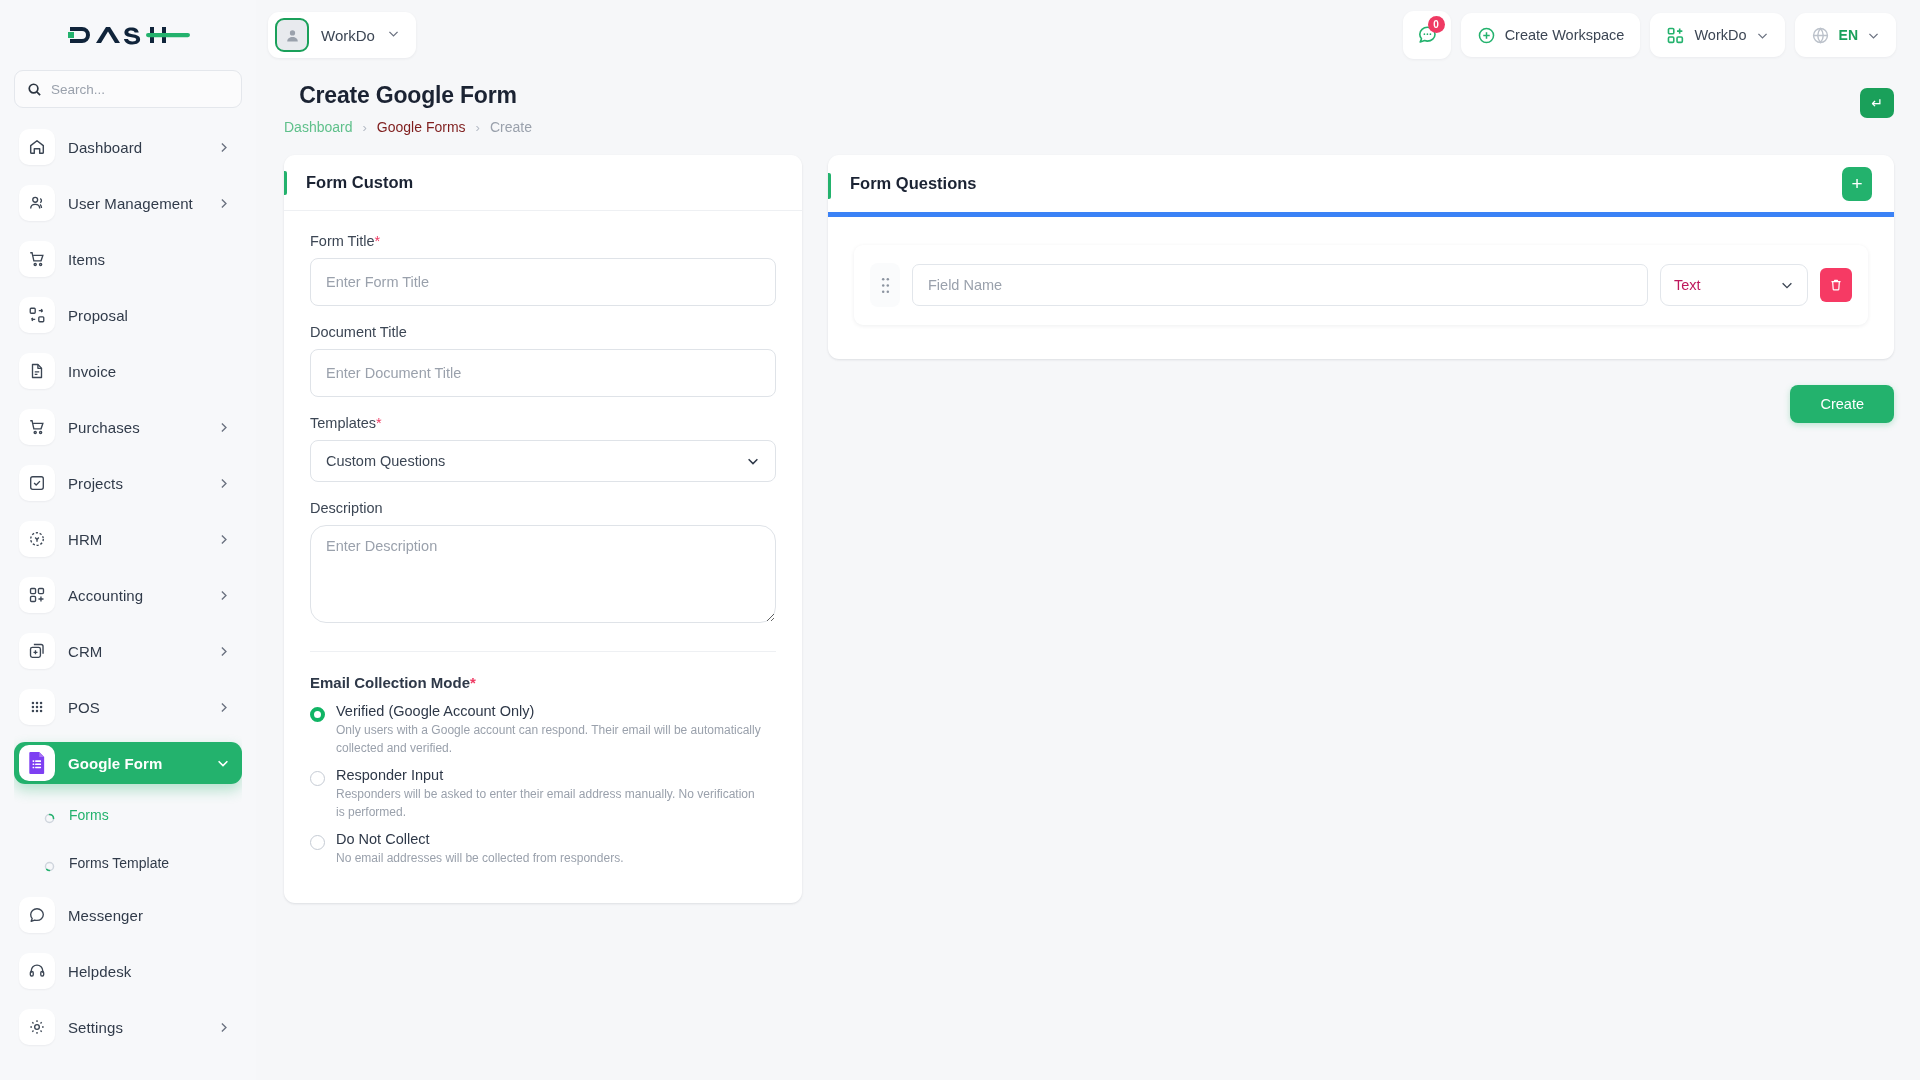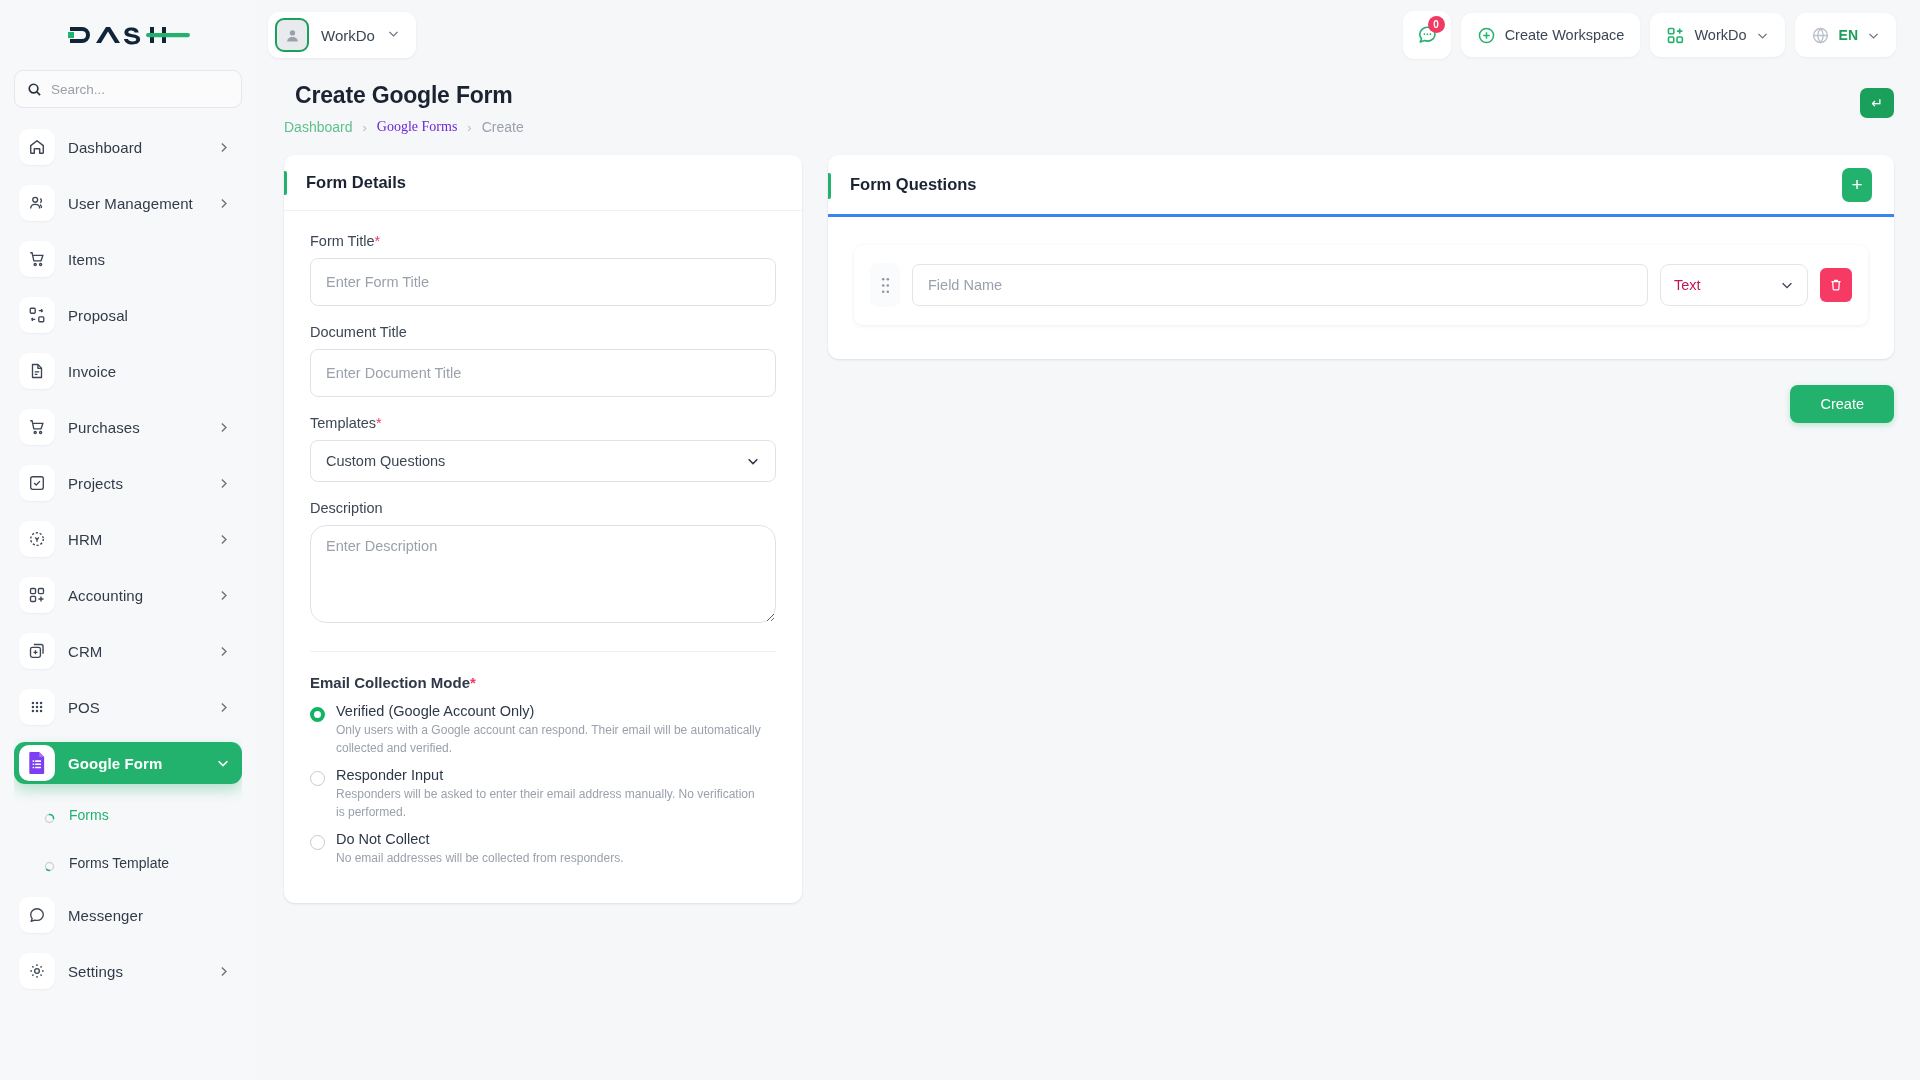--- a/index.html
+++ b/index.html
@@ -98,21 +98,21 @@
     border-radius: 9px; background: #ef3a63; color: #fff;
     font-size: 10px; font-weight: bold;
     display: flex; align-items: center; justify-content: center; padding: 0 4px;
   }
   .lang-txt { color: #1aa05a; font-weight: bold; font-size: 14px; }
 
   .page-head { padding: 12px 26px 0 28px; display: flex; align-items: flex-start; text-align: center; }
   .page-title { font-size: 23px; font-weight: bold; color: #1b2333; letter-spacing: -.2px; }
   .crumbs { display: flex; align-items: center; gap: 10px; margin-top: 10px; font-size: 14px; }
   .crumb-link { color: #5fc08b; cursor: pointer; }
-  .crumb-mid { color: #6d28d9; cursor: pointer; font-family: Liberation Serif, serif; }
+  .crumb-mid { color: #7f1d1d; cursor: pointer; }
   .crumb-cur { color: #9aa1ac; }
   .crumb-sep { color: #b6bcc6; font-size: 13px; }
   .head-spacer { flex: 1 1 auto; }
   .back-btn {
     width: 34px; height: 30px; border-radius: 7px; background: #1aa05a;
     color: #fff; display: flex; align-items: center; justify-content: center;
     font-size: 14px; cursor: pointer; margin-top: 6px;
   }
 
   .content { display: flex; gap: 26px; padding: 20px 26px 0 28px; align-items: flex-start; }
@@ -166,21 +166,21 @@
   }
   .radio.on { border: 4.5px solid #10b464; }
   .radio-main { font-size: 14.5px; color: #2e3848; }
   .radio-sub { font-size: 12px; color: #9aa1ac; line-height: 1.5; margin-top: 2px; max-width: 430px; }
   .radio-block { margin-bottom: 10px; }
 
   
   .right-col { flex: 1 1 auto; min-width: 0; }
   .right-card-head {
     height: 62px; display: flex; align-items: center; padding: 0 22px;
-    border-bottom: 3px solid #3b82f6; position: relative;
+    border-bottom: 5px solid #3b82f6; position: relative;
   }
   .right-card-head:before {
     content: ""; position: absolute; left: 0; top: 18px;
     width: 3px; height: 26px; background: #23b26d; border-radius: 0 2px 2px 0;
   }
   .add-btn {
     margin-left: auto; width: 30px; height: 34px; border-radius: 7px; background: #23b26d;
     color: #fff; display: flex; align-items: center; justify-content: center;
     font-size: 19px; cursor: pointer; line-height: 1;
   }
@@ -456,20 +456,30 @@
 
       <div class="nav-item">
         <span class="nav-ic">
           <svg width="18" height="18" viewBox="0 0 20 20" fill="none" stroke="#3c4654" stroke-width="1.5" stroke-linejoin="round">
               <path d="M17 9.5c0 3.6-3.1 6.5-7 6.5-.9 0-1.8-.2-2.6-.4L3.5 17l1.2-3A6.2 6.2 0 0 1 3 9.5C3 5.9 6.1 3 10 3s7 2.9 7 6.5z"></path>
             </svg>
         </span>
         <span class="nav-label">Messenger</span>
       </div>
 
+      <div class="nav-item">
+        <span class="nav-ic">
+          <svg width="18" height="18" viewBox="0 0 20 20" fill="none" stroke="#3c4654" stroke-width="1.5" stroke-linejoin="round">
+              <path d="M3.6 12V9.8a6.4 6.4 0 0 1 12.8 0V12"></path>
+              <rect x="2.6" y="10.6" width="3.2" height="5" rx="1.4"></rect>
+              <rect x="14.2" y="10.6" width="3.2" height="5" rx="1.4"></rect>
+            </svg>
+        </span>
+        <span class="nav-label">Helpdesk</span>
+      </div>
 
       <div class="nav-item">
         <span class="nav-ic">
           <svg width="18" height="18" viewBox="0 0 20 20" fill="none" stroke="#3c4654" stroke-width="1.5">
               <circle cx="10" cy="10" r="2.6"></circle>
               <path d="M10 2.6v1.8M10 15.6v1.8M17.4 10h-1.8M4.4 10H2.6M15.2 4.8l-1.3 1.3M6.1 13.9l-1.3 1.3M15.2 15.2l-1.3-1.3M6.1 6.1 4.8 4.8"></path>
             </svg>
         </span>
         <span class="nav-label">Settings</span>
         <span class="nav-chev">
@@ -555,21 +565,21 @@
         </div>
       </div>
       <div class="head-spacer"></div>
       <div class="back-btn">↵</div>
     </div>
 
     <div class="content">
 
       <div class="card left-card">
         <div class="card-head">
-          <span class="card-title">Form Details</span>
+          <span class="card-title">Form Custom</span>
         </div>
         <div class="card-body">
 
           <div class="fld">
             <label class="fld-label"><span>Form Title</span><span class="req">*</span></label>
             <input class="inp" placeholder="Enter Form Title" style="">
           </div>
 
           <div class="fld">
             <label class="fld-label">Document Title</label>

